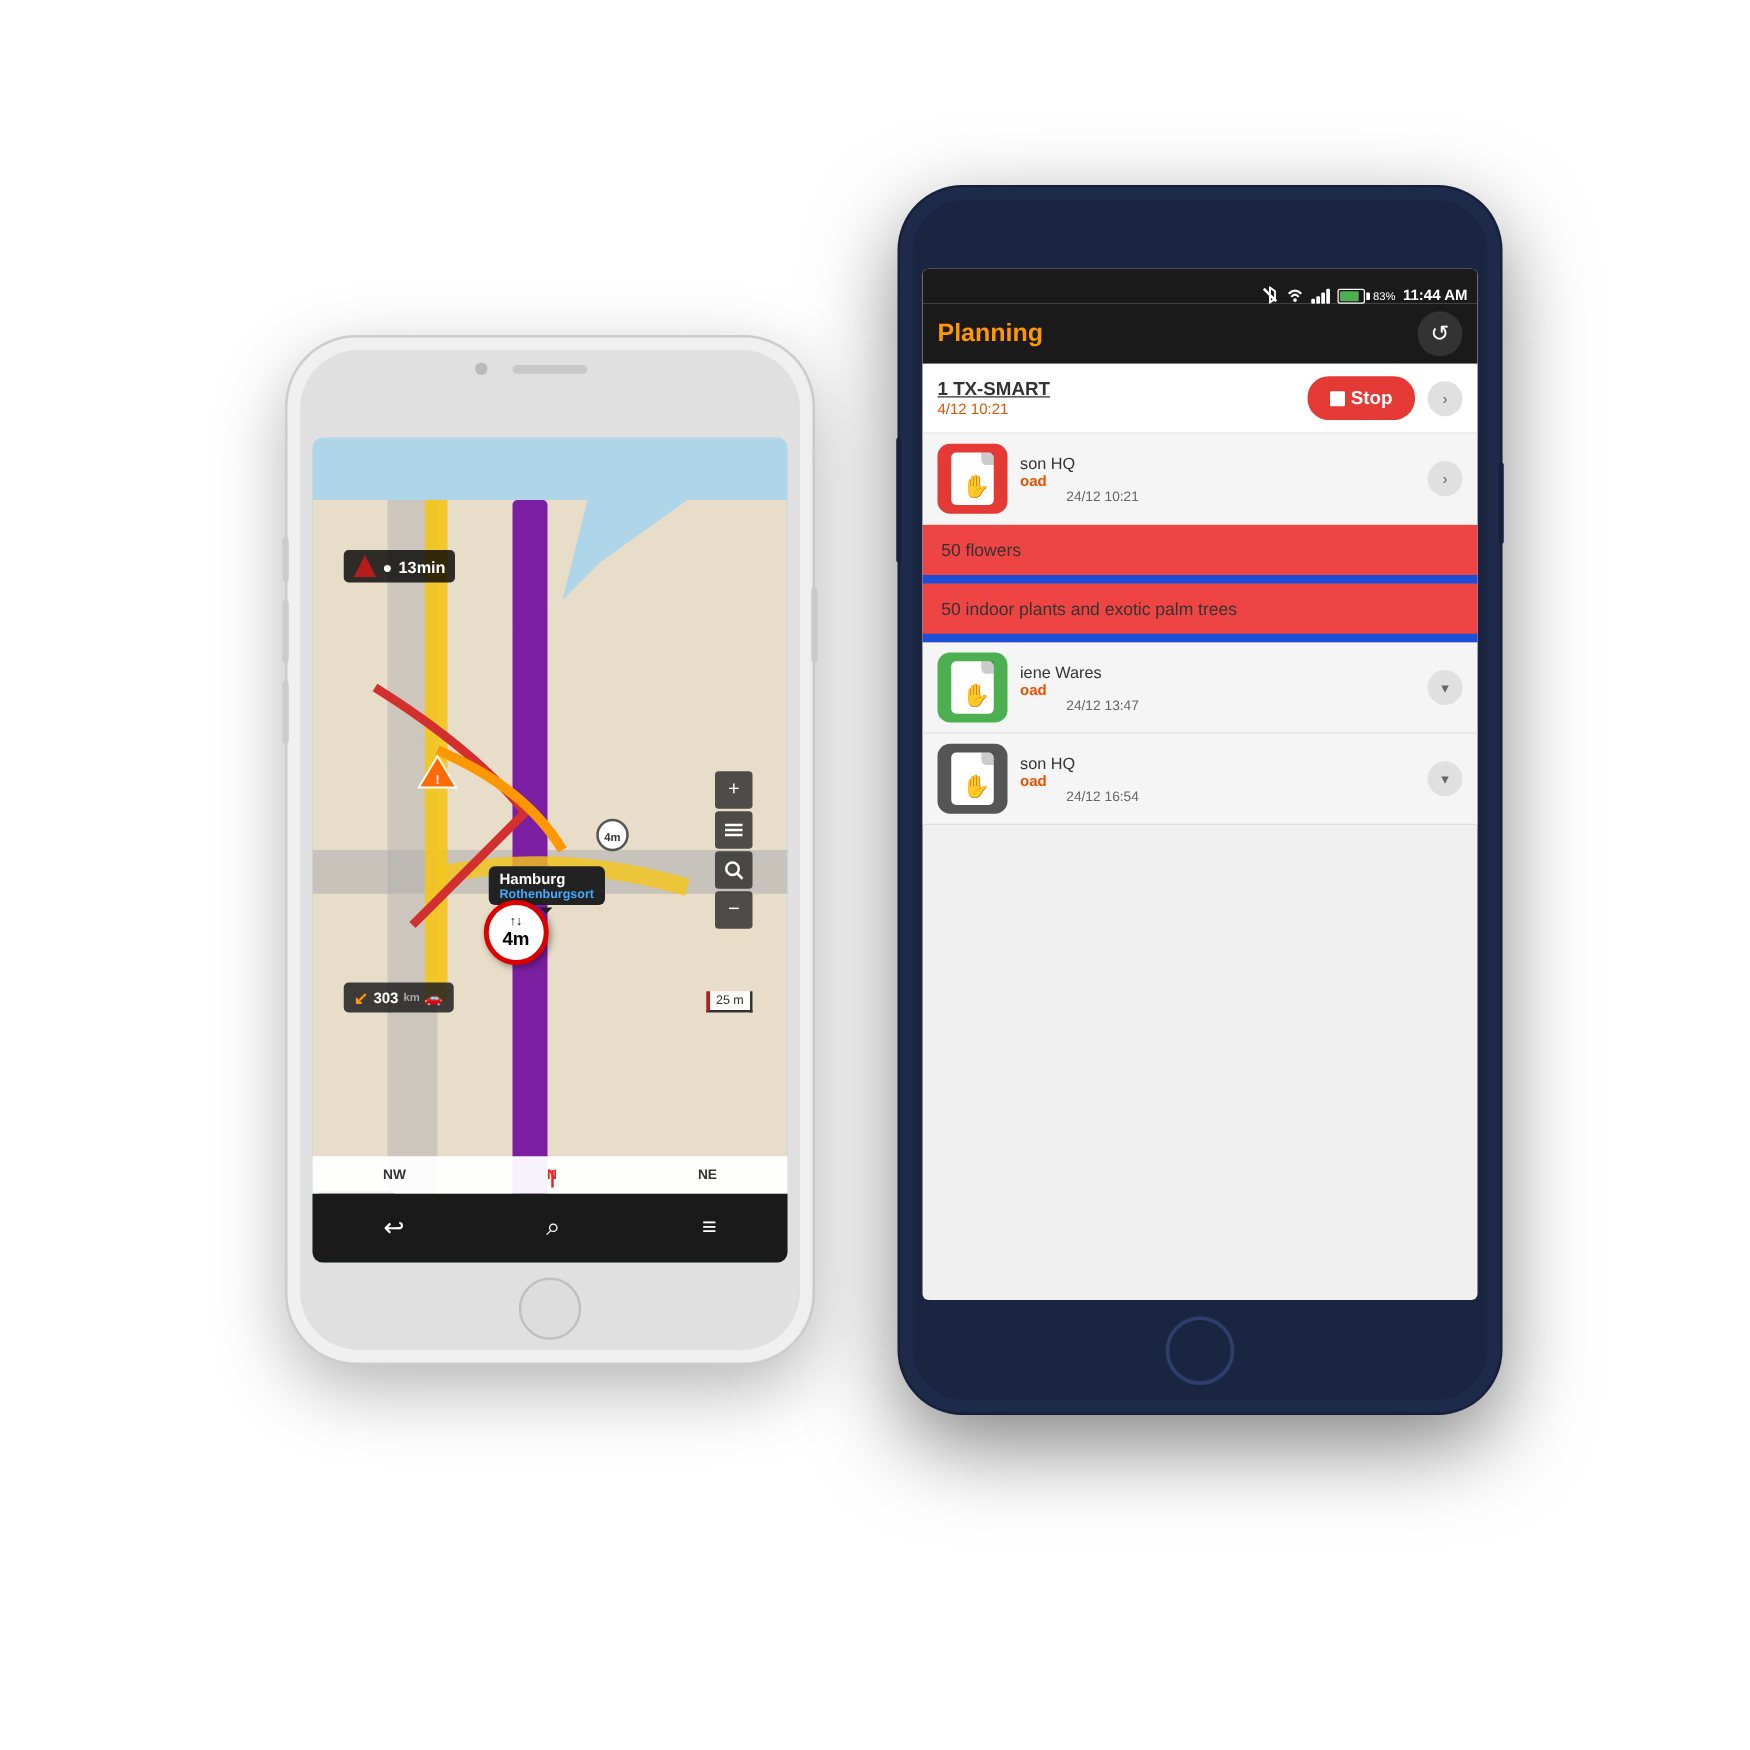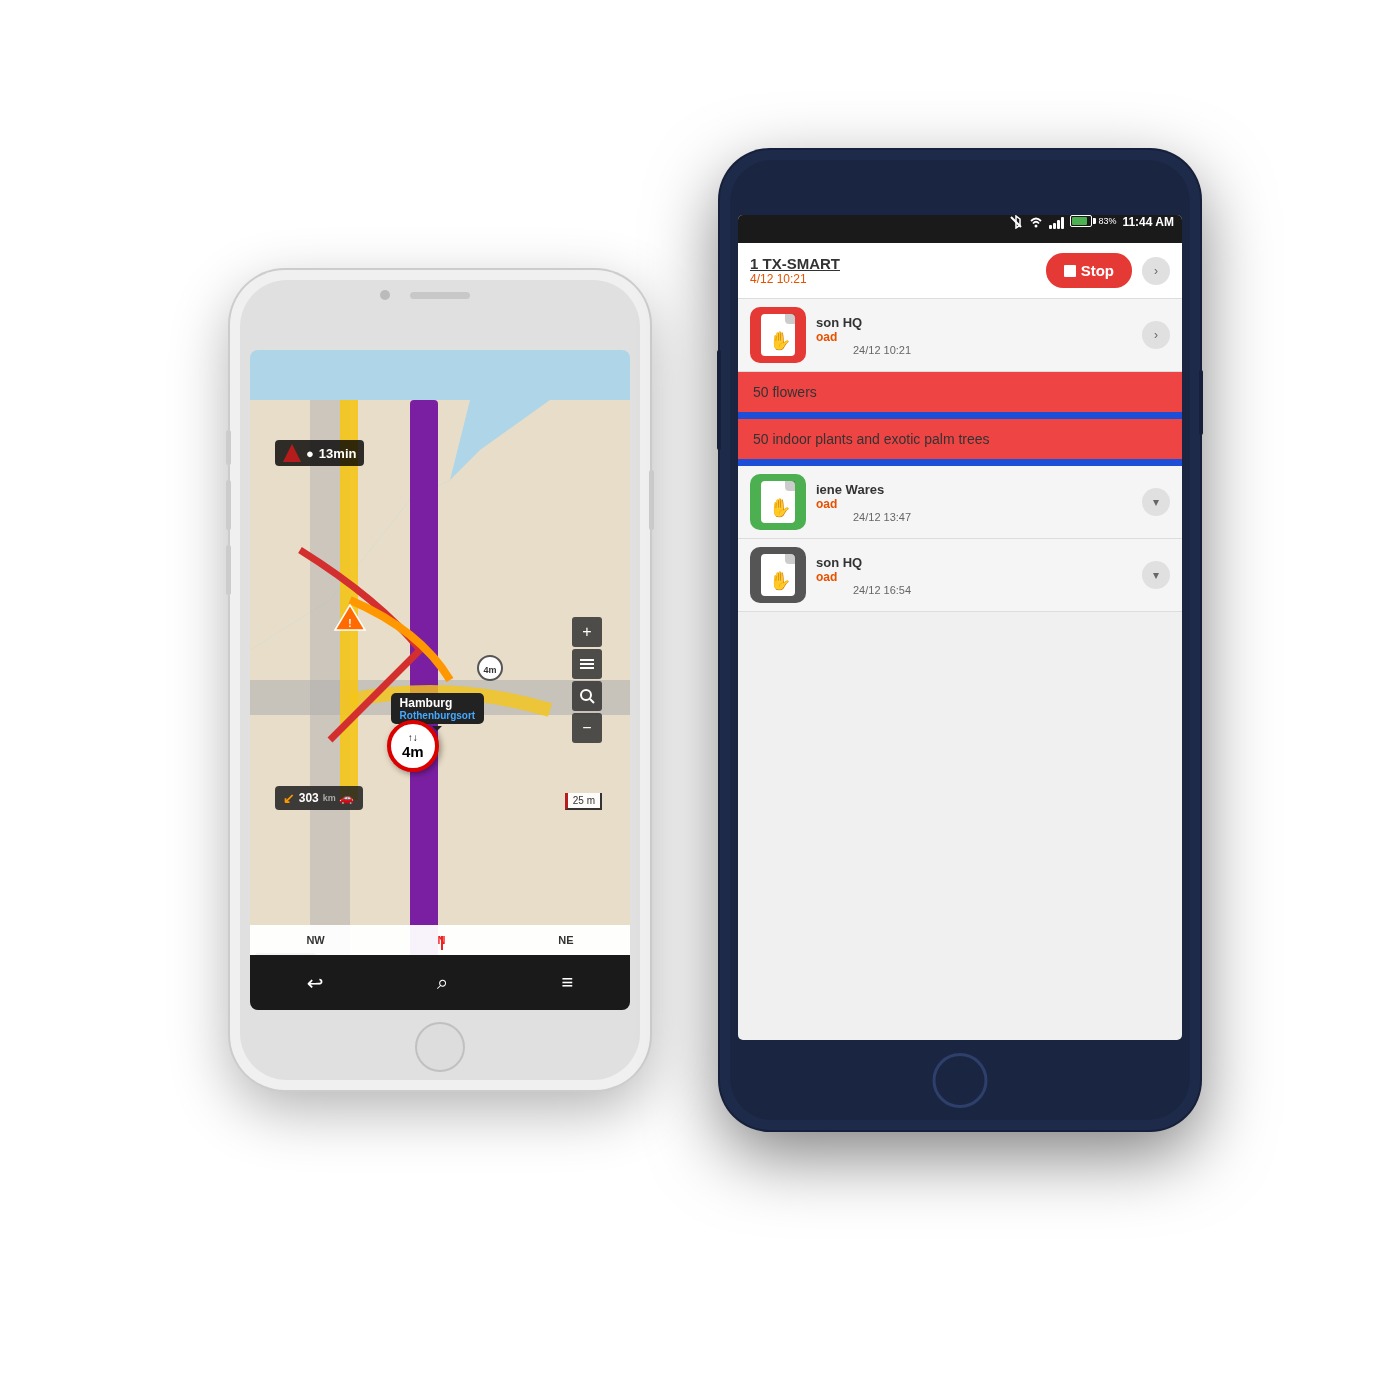--- a/index.html
+++ b/index.html
@@ -364,21 +364,21 @@
       background: #f0f0f0;
       border-radius: 5px;
       overflow: hidden;
     }
 
     
     .status-bar {
       height: 28px;
       background: #1a1a1a;
       display: flex;
-      align-items: flex-start;
+      align-items: flex-end;
       justify-content: flex-end;
       padding: 0 8px;
       gap: 6px;
       font-size: 11px;
       color: #fff;
     }
     .status-bar .time {
       font-weight: bold;
       font-size: 12px;
     }
@@ -576,21 +576,21 @@
       font-size: 14px;
       color: #333;
     }
 
     .action-info {
       flex: 1;
     }
     .action-location {
       font-size: 13px;
       color: #333;
-      font-weight: 700;
+      font-weight: 400;
     }
     .action-status {
       font-size: 12px;
       color: #e65100;
       font-weight: bold;
     }
     .action-date {
       font-size: 11px;
       color: #666;
       margin-left: 37px;
@@ -740,20 +740,24 @@
         <div class="battery-icon">
           <div class="battery-body">
             <div class="battery-fill"></div>
           </div>
           <div class="battery-tip"></div>
           <span style="font-size:9px;margin-left:1px;">83%</span>
         </div>
         <span class="time">11:44 AM</span>
       </div>
 
+      <div class="app-header">
+        <span class="app-title">Planning</span>
+        <div class="refresh-btn">↺</div>
+      </div>
 
       <div class="trip-row">
         <div class="trip-info">
           <div class="trip-name">1 TX-SMART</div>
           <div class="trip-date">4/12 10:21</div>
         </div>
         <button class="stop-btn">
           <div class="stop-square"></div>
           <span>Stop</span>
         </button>

